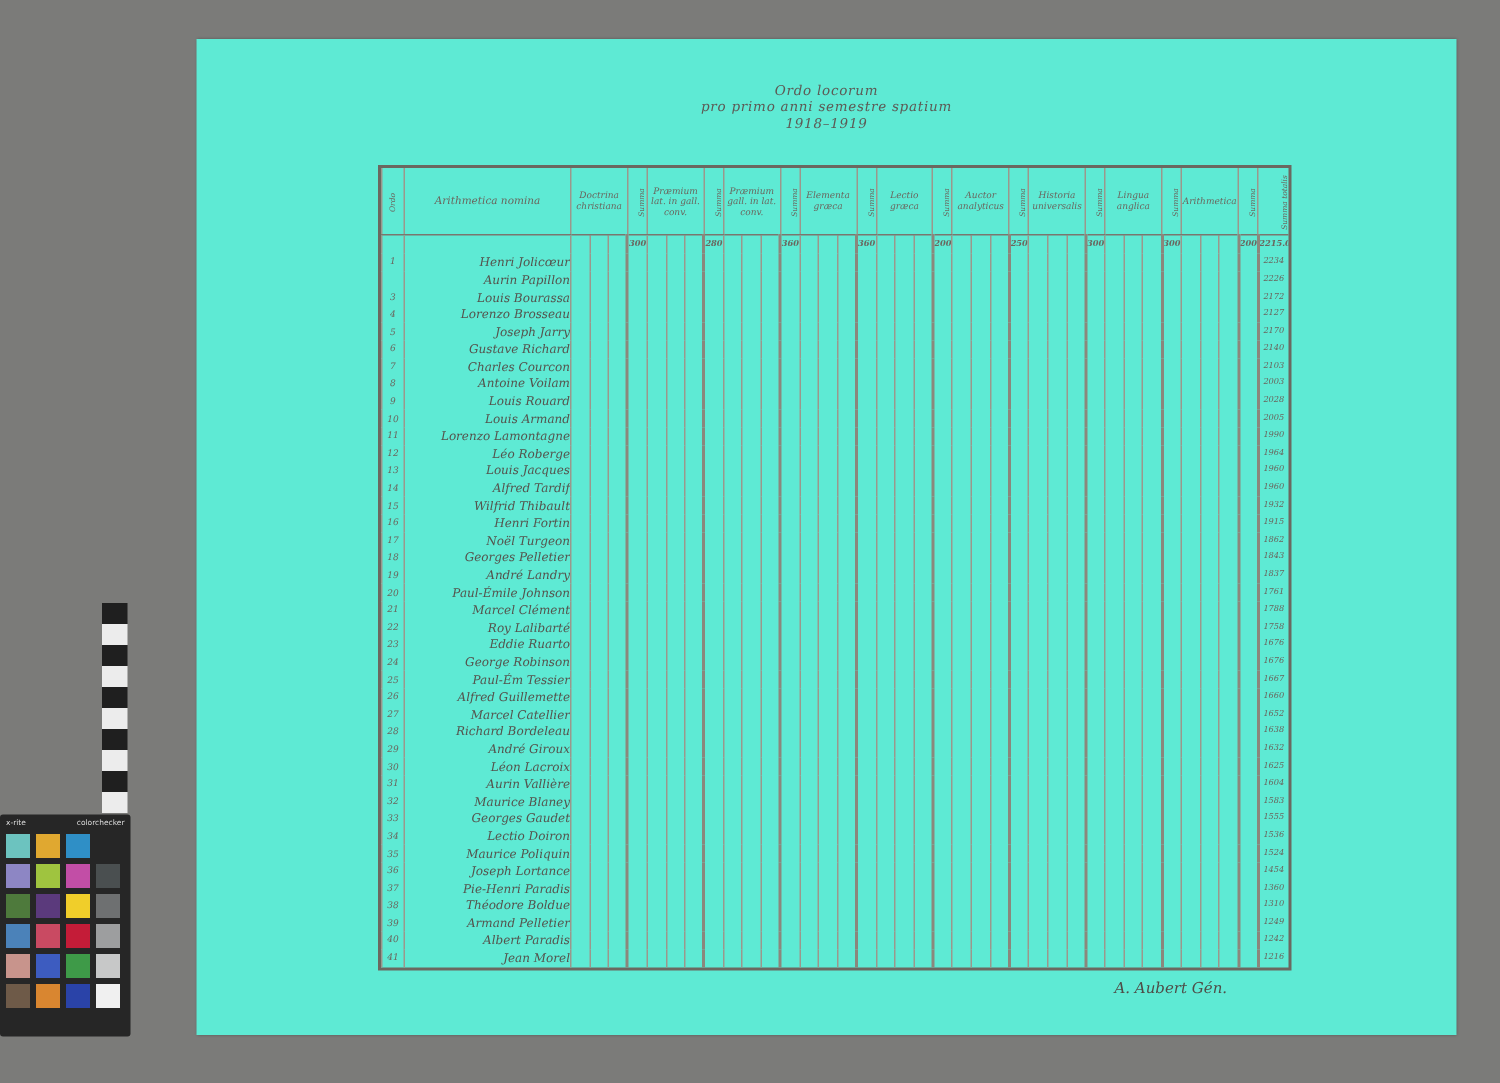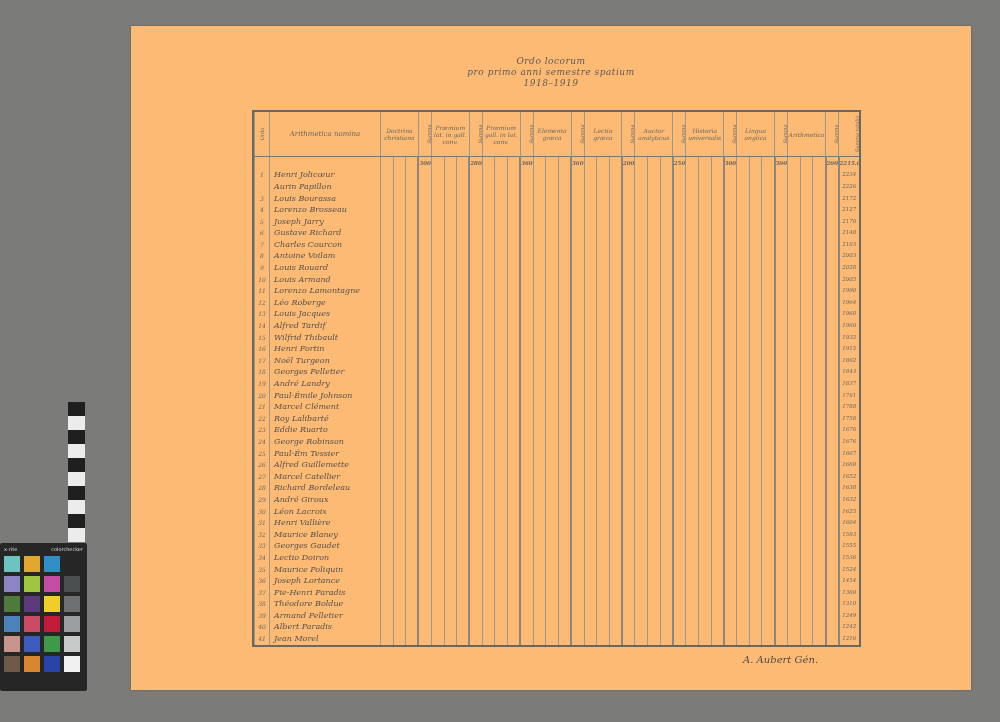--- a/index.html
+++ b/index.html
@@ -1,26 +1,26 @@
 <!DOCTYPE html>
 <html><head>
 <meta charset="utf-8">
 <style>
   html,body{margin:0;padding:0;}
   body{width:1000px;height:722px;background:#7b7b79;position:relative;overflow:hidden;font-family:"DejaVu Serif",serif;}
-  .paper{position:absolute;left:131px;top:26px;width:840px;height:664px;background:#fdba74;box-shadow:0 0 2px rgba(0,0,0,.3);}
+  .paper{position:absolute;left:131px;top:26px;width:840px;height:664px;background:#5eead4;box-shadow:0 0 2px rgba(0,0,0,.3);}
   .title{position:absolute;left:0;width:100%;text-align:center;font-style:italic;color:#5d5a55;font-size:9px;line-height:11px;}
   .title div{letter-spacing:.5px;}
   .ledger{position:absolute;left:121px;top:84px;width:609px;height:537px;border:2px double #6b6860;box-sizing:border-box;}
   table{border-collapse:collapse;width:100%;height:100%;table-layout:fixed;}
   th,td{border-left:1px solid #9b978c;padding:0;color:#6a665e;font-style:italic;overflow:hidden;white-space:nowrap;}
   th{font-weight:normal;font-size:7px;text-align:center;vertical-align:middle;height:44px;border-bottom:1.5px solid #7a766e;}
   th.vert span{display:inline-block;transform:rotate(-90deg);font-size:5px;}
   td{font-size:5.5px;text-align:center;height:11.6px;line-height:11px;}
-  td.name{text-align:left;padding-left:4px;font-size:8px;color:#55524c;}
+  td.name{text-align:right;padding-left:4px;font-size:8px;color:#55524c;}
   td.rank{font-size:6px;}
   tr.totals td{height:12px;font-weight:bold;font-size:5.5px;}
   td.sum{border-left:2px double #8b877c;}
   .sig{position:absolute;left:612px;top:628px;font-style:italic;color:#4f4c47;font-size:10px;}
   .scale{position:absolute;left:68px;top:402px;width:17px;height:140px;}
   .scale div{height:14px;}
   .checker{position:absolute;left:0;top:543px;width:87px;height:148px;background:#262626;border-radius:2px;}
   .checker .brand{position:absolute;top:3px;left:4px;right:4px;font-family:"DejaVu Sans",sans-serif;font-size:5px;color:#ddd;display:flex;justify-content:space-between;}
   .grid{position:absolute;left:4px;top:13px;display:grid;grid-template-columns:repeat(4,16px);grid-auto-rows:16px;gap:4px;}
   .grid div{width:16px;height:16px;}
@@ -1375,21 +1375,21 @@
             <td></td>
             <td class="sum"></td>
             <td></td>
             <td></td>
             <td></td>
             <td class="sum"></td>
             <td class="sum">1625</td>
           </tr>
           <tr>
             <td class="rank">31</td>
-            <td class="name">Henri Vallière</td>
+            <td class="name">Aurin Vallière</td>
             <td></td>
             <td></td>
             <td></td>
             <td class="sum"></td>
             <td></td>
             <td></td>
             <td></td>
             <td class="sum"></td>
             <td></td>
             <td></td>

